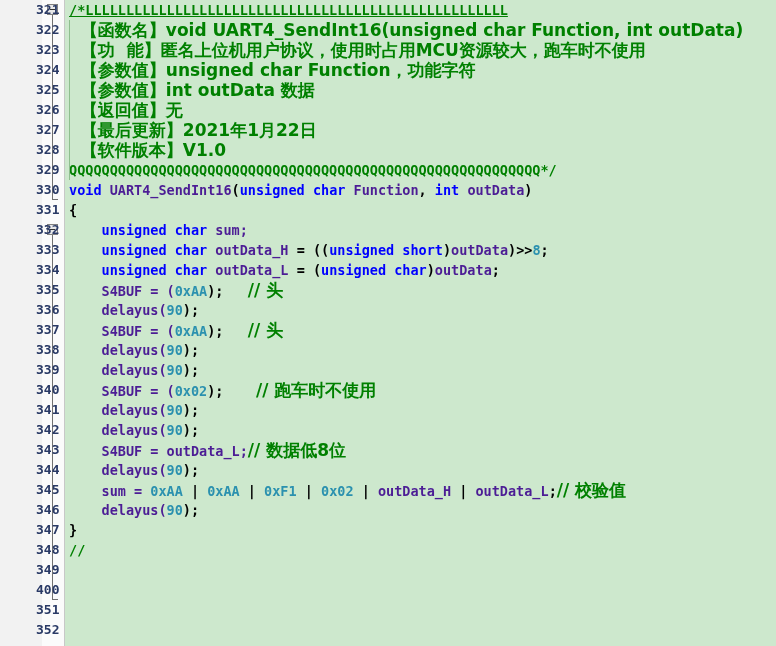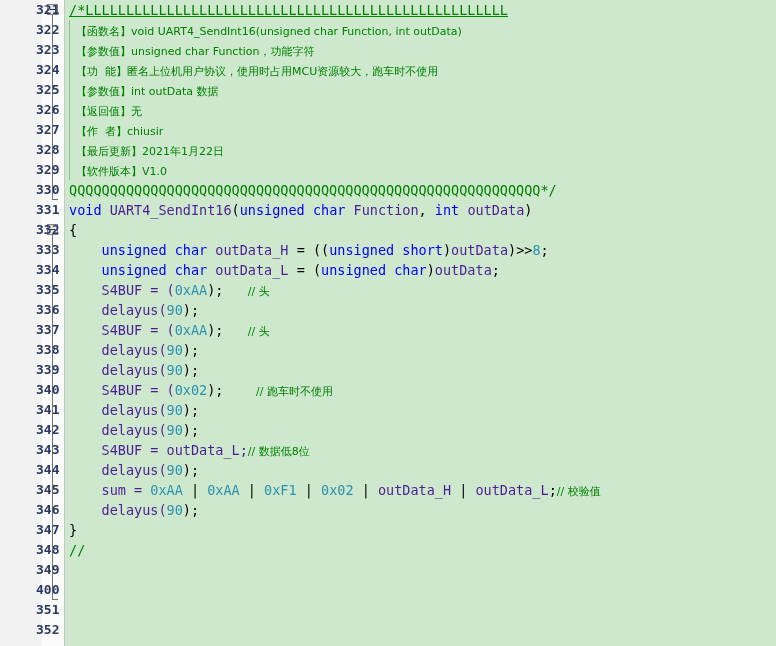--- a/index.html
+++ b/index.html
@@ -88,20 +88,21 @@
     height: 1px;
     background: #707070;
   }
 
   
   .code {
     position: relative;
     flex: 1 1 auto;
     background: #cde8cd;
     overflow: hidden;
+    font-weight: bold;
   }
   .code-line {
     height: 20px;
     line-height: 20px;
     white-space: pre;
     font-family: "DejaVu Sans Mono", "Liberation Mono", monospace;
     font-size: 13.5px;
     color: #000000;
     padding-left: 4px;
     box-sizing: border-box;
@@ -118,21 +119,21 @@
   
   .kw      { color: #0000ff; }
   .num     { color: #2b91af; }
   .cmt     { color: #008000; }
   .cmt-u   { color: #008000; text-decoration: underline; }
   .id      { color: #4c1d95; }
   .punct   { color: #000000; }
   .op      { color: #000000; }
   .cjk {
     font-family: "DejaVu Sans", "Liberation Sans", sans-serif;
-    font-size: 11px;
+    font-size: 17px;
   }
 </style>
 </head>
 <body>
 
 <div id="editor">
 
   <div class="gutter">
     <div class="gutter-line">321</div>
     <div class="gutter-line">322</div>
@@ -179,40 +180,40 @@
     <div class="fold-foot" style="top:599px;"></div>
   </div>
 
   <div class="code">
     <div class="indent-guide" style="left:4px; top:20px; height:160px;"></div>
 
     <div class="code-line"><span class="cmt-u">/*LLLLLLLLLLLLLLLLLLLLLLLLLLLLLLLLLLLLLLLLLLLLLLLLLLLL</span></div>
 
     <div class="code-line"><span class="cmt cjk">  【函数名】void UART4_SendInt16(unsigned char Function, int outData)</span></div>
 
+    <div class="code-line"><span class="cmt cjk">  【功  能】匿名上位机用户协议，使用时占用MCU资源较大，跑车时不使用</span></div>
+
     <div class="code-line"><span class="cmt cjk">  【参数值】unsigned char Function，功能字符</span></div>
 
-    <div class="code-line"><span class="cmt cjk">  【功  能】匿名上位机用户协议，使用时占用MCU资源较大，跑车时不使用</span></div>
-
     <div class="code-line"><span class="cmt cjk">  【参数值】int outData 数据</span></div>
 
     <div class="code-line"><span class="cmt cjk">  【返回值】无</span></div>
 
-    <div class="code-line"><span class="cmt cjk">  【作  者】chiusir</span></div>
 
     <div class="code-line"><span class="cmt cjk">  【最后更新】2021年1月22日</span></div>
 
     <div class="code-line"><span class="cmt cjk">  【软件版本】V1.0</span></div>
 
     <div class="code-line"><span class="cmt">QQQQQQQQQQQQQQQQQQQQQQQQQQQQQQQQQQQQQQQQQQQQQQQQQQQQQQQQQQ*/</span></div>
 
     <div class="code-line"><span class="kw">void</span><span class="id"> </span><span class="id">UART4_SendInt16</span><span class="punct">(</span><span class="kw">unsigned</span><span class="id"> </span><span class="kw">char</span><span class="id"> </span><span class="id">Function</span><span class="punct">, </span><span class="kw">int</span><span class="id"> </span><span class="id">outData</span><span class="punct">)</span></div>
 
     <div class="code-line"><span class="punct">{</span></div>
 
+    <div class="code-line"><span class="id">    </span><span class="kw">unsigned</span><span class="id"> </span><span class="kw">char</span><span class="id"> </span><span class="id">sum;</span></div>
 
     <div class="code-line"><span class="id">    </span><span class="kw">unsigned</span><span class="id"> </span><span class="kw">char</span><span class="id"> </span><span class="id">outData_H</span><span class="op"> = </span><span class="punct">((</span><span class="kw">unsigned</span><span class="id"> </span><span class="kw">short</span><span class="punct">)</span><span class="id">outData</span><span class="punct">)&gt;&gt;</span><span class="num">8</span><span class="punct">;</span></div>
 
     <div class="code-line"><span class="id">    </span><span class="kw">unsigned</span><span class="id"> </span><span class="kw">char</span><span class="id"> </span><span class="id">outData_L</span><span class="op"> = </span><span class="punct">(</span><span class="kw">unsigned</span><span class="id"> </span><span class="kw">char</span><span class="punct">)</span><span class="id">outData</span><span class="punct">;</span></div>
 
     <div class="code-line"><span class="id">    </span><span class="id">S4BUF = (</span><span class="num">0xAA</span><span class="punct">);   </span><span class="cmt cjk">// 头</span></div>
 
     <div class="code-line"><span class="id">    </span><span class="id">delayus(</span><span class="num">90</span><span class="punct">);</span></div>
 
     <div class="code-line"><span class="id">    </span><span class="id">S4BUF = (</span><span class="num">0xAA</span><span class="punct">);   </span><span class="cmt cjk">// 头</span></div>

